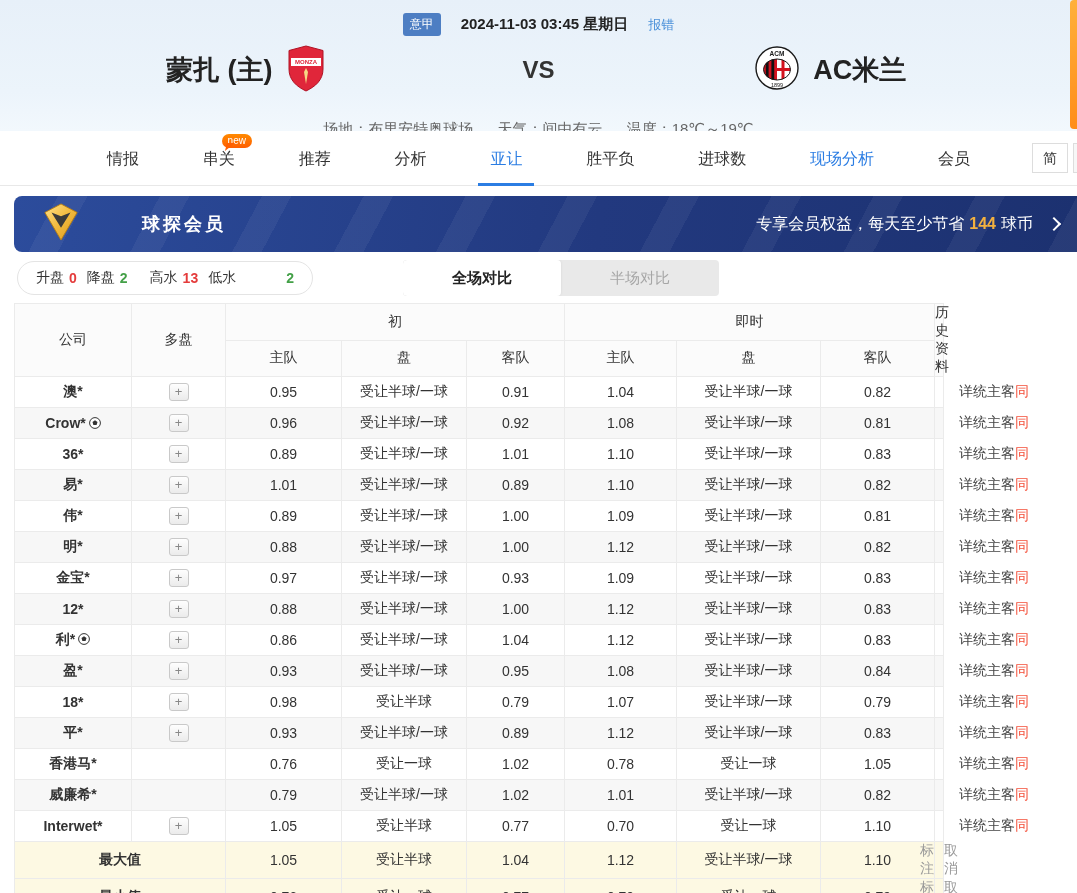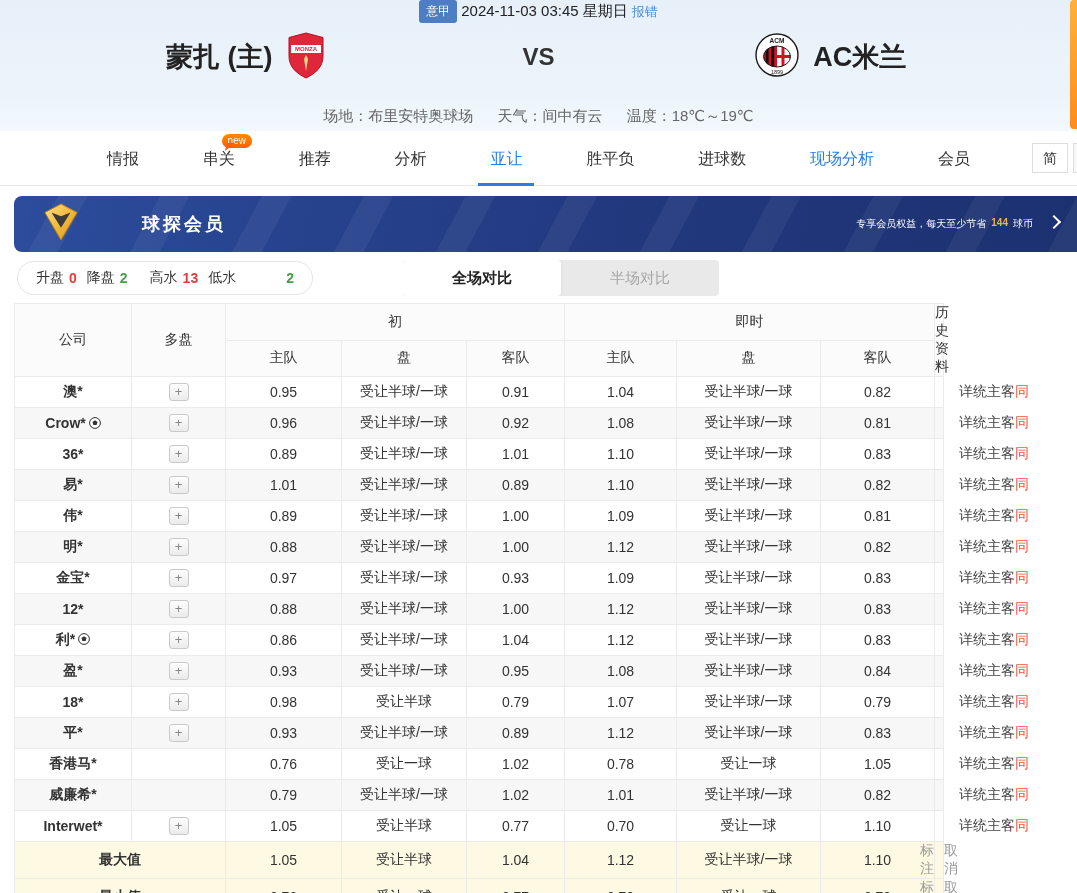--- a/index.html
+++ b/index.html
@@ -3,23 +3,23 @@
 <meta charset="utf-8">
 <style>
   * { margin:0; padding:0; box-sizing:border-box; }
   html,body { width:1077px; height:893px; overflow:hidden; background:#fff;
     font-family:"Liberation Sans","DejaVu Sans",sans-serif; color:#333; }
   .page { position:relative; width:1077px; height:893px; overflow:hidden; }
 
   
   .match-header { position:relative; height:131px;
     background:linear-gradient(180deg,#e7f0f9 0%,#ecf4fb 70%,#f2f8fd 100%); }
-  .top-line { display:flex; justify-content:center; align-items:center; gap:4px; }
+  .top-line { display:flex; justify-content:center; align-items:center; gap:20px; padding-top:13px; }
   .league-badge { background:#4d7ec3; color:#fff; font-size:12px; padding:3px 7px; border-radius:3px; }
-  .match-datetime { font-size:15px; font-weight:400; color:#222;text-align:center; }
+  .match-datetime { font-size:15px; font-weight:700; color:#222;text-align:center; }
   .report-error { font-size:13px; color:#4a90d9; cursor:pointer; }
   .teams-row { display:grid; grid-template-columns:1fr auto 1fr; align-items:center; margin-top:8px; height:52px; }
   .team { display:flex; align-items:center; justify-content:center; gap:14px; }
   .team-name { font-size:27px; font-weight:700; color:#222; }
   .vs-label { font-size:24px; font-weight:800; color:#333; padding:0 30px; }
   .venue-line { text-align:center; margin-top:24px; font-size:15px; color:#666; }
   .venue-line span { margin:0 10px; }
   .side-strip { position:absolute; top:0; right:0; width:7px; height:129px;
     background:linear-gradient(180deg,#ffb03a,#ff8d1a); border-radius:4px 0 0 4px; }
 
@@ -40,22 +40,22 @@
   .lang-btn.alt { background:#f7f7f7; color:#777; }
 
   
   .member-banner { position:relative; margin:10px 0 0 14px; width:1063px; height:56px;
     border-radius:8px 0 0 8px; overflow:hidden; display:flex; align-items:center;
     background:linear-gradient(97deg,#2c4c9c 0%,#22397f 55%,#1c3170 100%);gap:32px; }
   .member-banner::before { content:""; position:absolute; inset:0;
     background:repeating-linear-gradient(-62deg, rgba(255,255,255,0.05) 0 26px, transparent 26px 90px); }
   .vip-logo { margin-left:26px; z-index:1; }
   .banner-title { margin-left:28px; color:#fff; font-size:18px; font-weight:700; letter-spacing:3px; z-index:1; }
-  .banner-promo { margin-left:auto; margin-right:14px; display:flex; align-items:flex-start; color:#fff;
-    font-size:10px; z-index:1; }
+  .banner-promo { margin-left:auto; margin-right:14px; display:flex; align-items:center; color:#fff;
+    font-size:16px; z-index:1; }
   .promo-value { color:#f3b13f; font-weight:700; margin:0 5px; }
   .chevron-right { width:10px; height:10px; border-top:2px solid #fff; border-right:2px solid #fff;
     transform:rotate(45deg); margin-left:16px; margin-right:4px; }
 
   
   .filter-bar { position:relative; height:51px; display:flex; align-items:center; padding:0 17px; background:#fff; }
   .stats-pill { display:flex; align-items:center; height:34px; padding:0 18px; border:1px solid #e4e4e4;
     border-radius:17px; font-size:14px; color:#333; background:#fff; }
   .stat-item { display:flex; align-items:center; margin-right:10px; }
   .stat-item:last-child { margin-right:0;gap:45px; }

